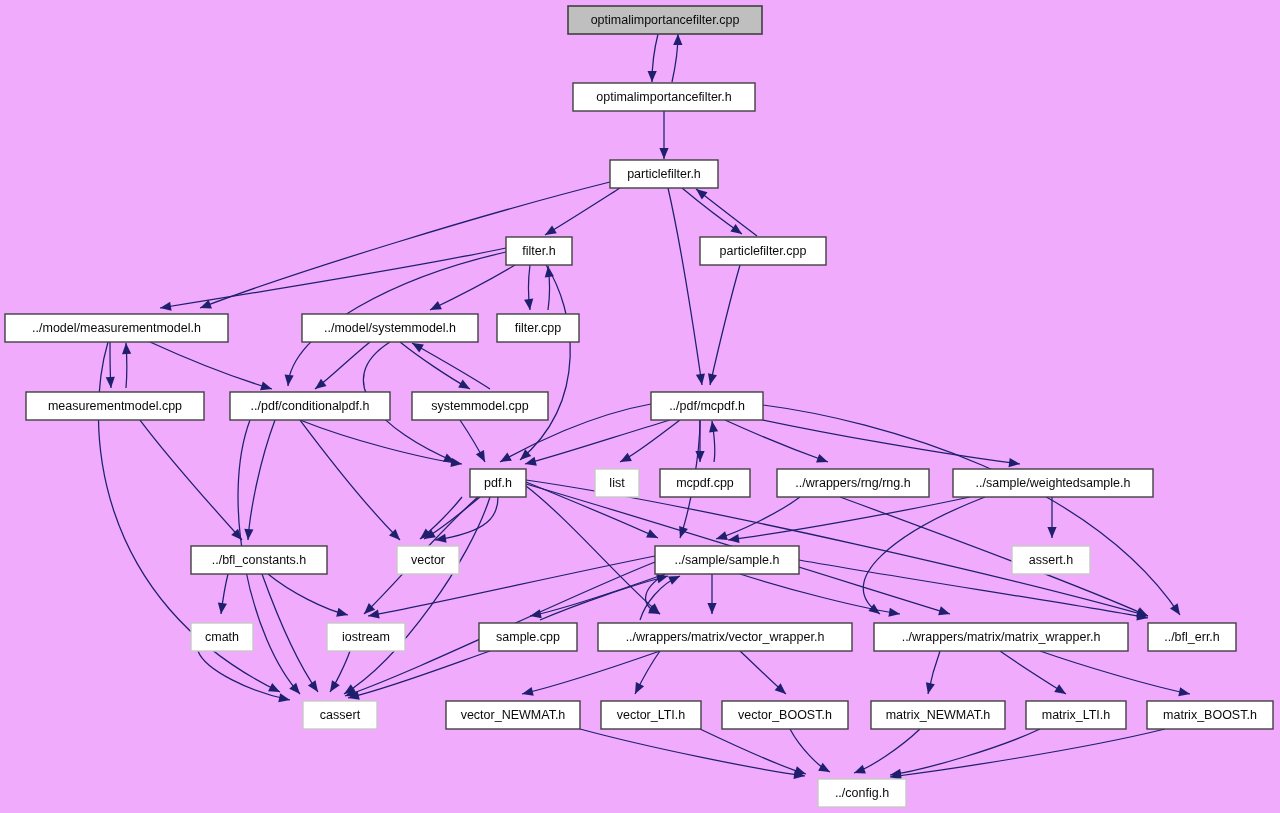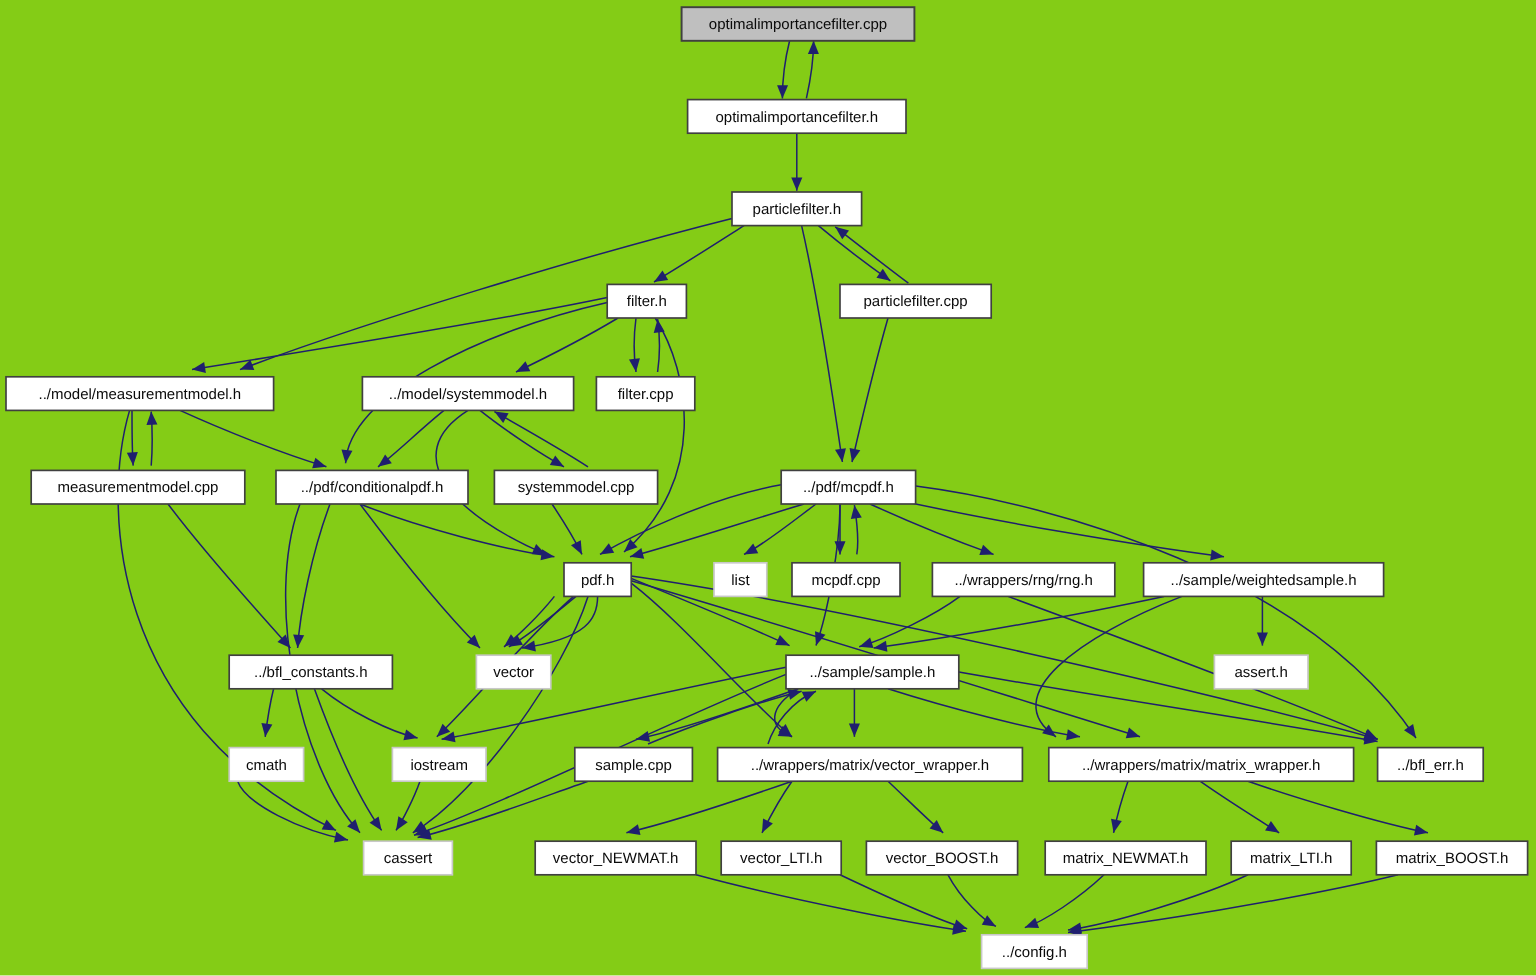--- a/index.html
+++ b/index.html
@@ -1,17 +1,17 @@
 <!DOCTYPE html>
 <html><head>
 <meta charset="utf-8">
 <style>
   html,body{margin:0;padding:0;background:#ffffff;}
   body{font-family:"Liberation Sans",sans-serif;}
-  #graph-root{position:relative;width:1280px;height:813px;overflow:hidden;background:#84cc16;}
+  #graph-root{position:relative;width:1280px;height:813px;overflow:hidden;background:#f0abfc;}
   svg{display:block;width:1280px;height:813px;}
   .node-box{fill:#ffffff;stroke:#404040;stroke-width:1.4px;}
   .node-box.root{fill:#bfbfbf;stroke:#404040;stroke-width:1.6px;}
   .node-box.sys{fill:#ffffff;stroke:#c8c8c8;stroke-width:1.4px;}
   .node-label{font-family:"Liberation Sans",sans-serif;font-size:12.5px;fill:#0a0a0a;
               text-anchor:middle;dominant-baseline:middle;pointer-events:none;}
   .edge{fill:none;stroke:#1f1f6e;stroke-width:1.25px;}
   .arrowhead{fill:#1f1f6e;stroke:none;}
   .node-g{cursor:pointer;}
 </style>

